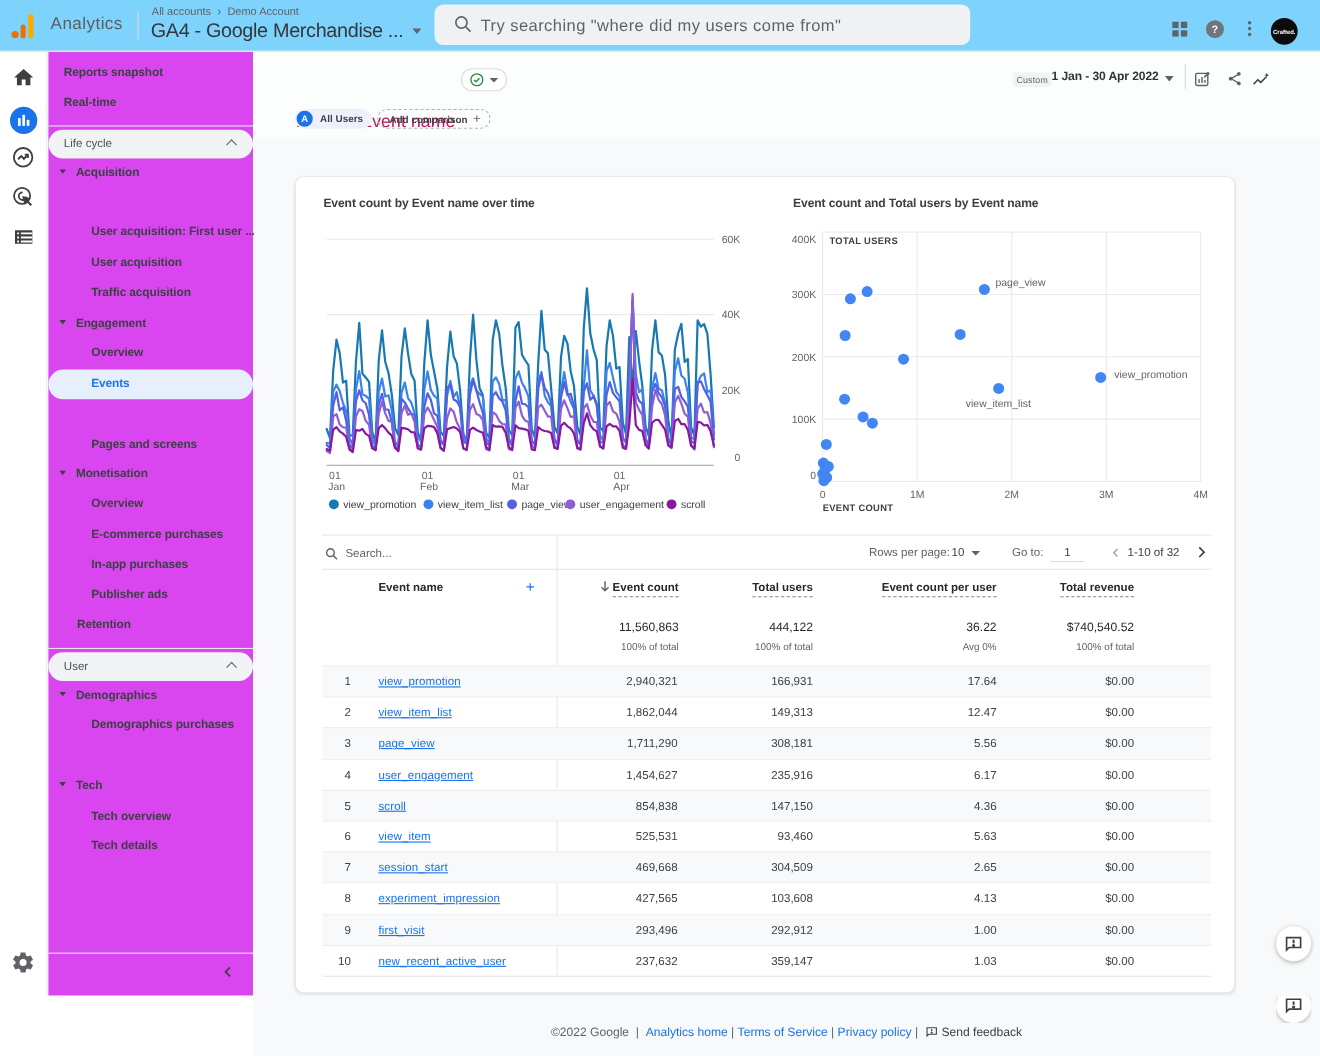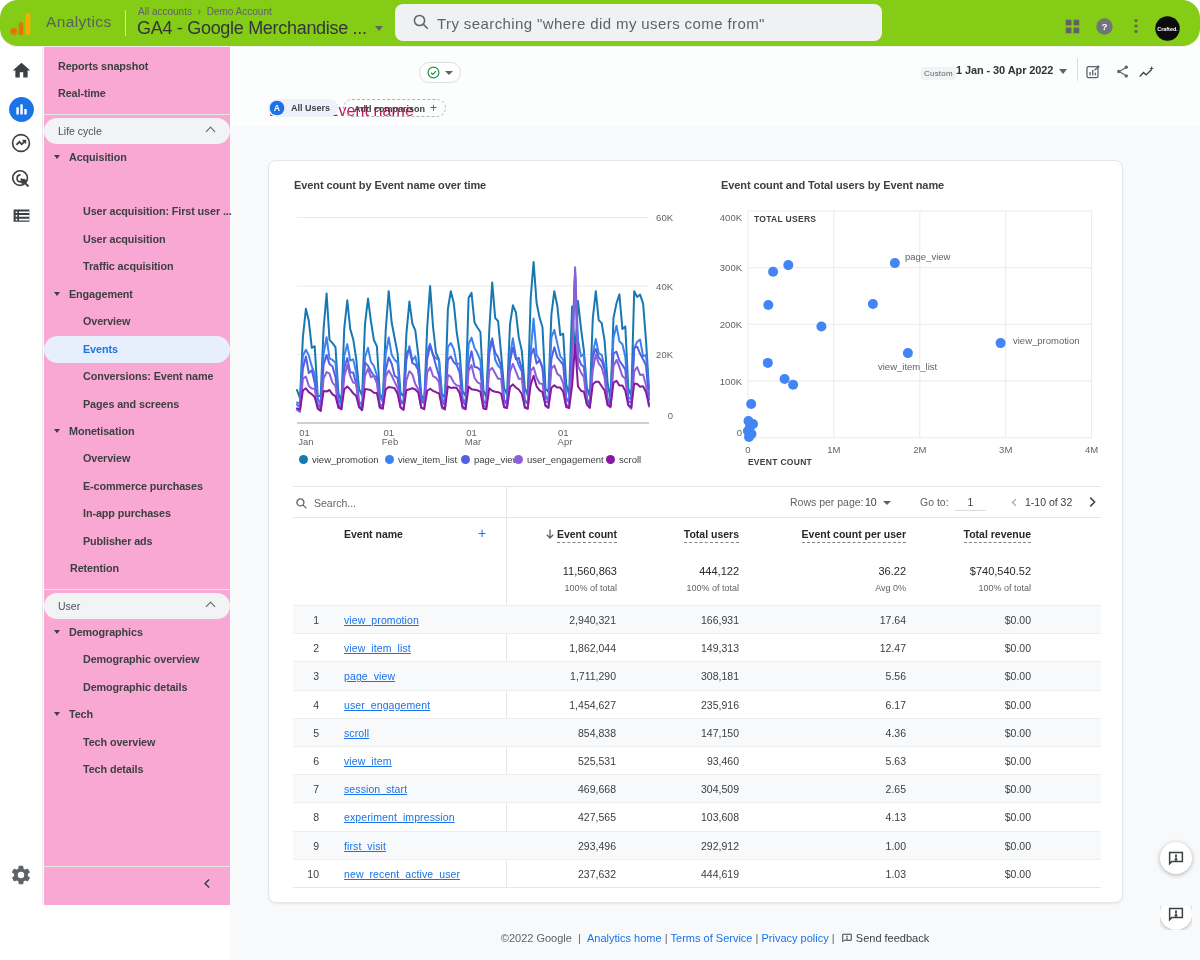--- a/index.html
+++ b/index.html
@@ -1,18 +1,18 @@
 <!DOCTYPE html>
 <html><head>
 <meta charset="utf-8">
 <style>
   * { margin:0; padding:0; box-sizing:border-box; }
   html,body { width:1200px; height:960px; }
   body { font-family:"Liberation Sans", sans-serif; background:#fff; position:relative; overflow:hidden; }
-  #header { position:absolute; left:0; top:0; width:1200px; height:47px; background:#84cc16; border-bottom:1px solid #efeff0; z-index:5;border-radius:18px; }
+  #header { position:absolute; left:0; top:0; width:1200px; height:47px; background:#7dd3fc; border-bottom:1px solid #efeff0; z-index:5; }
   .brand { position:absolute; left:46px; top:13px; font-size:15.5px; color:#5b5e63; letter-spacing:0.4px; }
   .hdr-div { position:absolute; left:125px; top:10px; width:1px; height:26px; background:#dadce0; }
   .crumb { position:absolute; left:138px; top:5px; font-size:10px; color:#5f6368; }
   .prop { position:absolute; left:137px; top:18px; font-size:18px; color:#35363a; letter-spacing:-0.3px;}
   .caret { display:inline-block; width:0; height:0; border-left:4.5px solid transparent; border-right:4.5px solid transparent; border-top:5px solid #5f6368; vertical-align:middle; }
   .searchbar { position:absolute; left:395px; top:4px; width:487px; height:37px; background:#f0f1f2; border-radius:8px; }
   .searchbar svg { position:absolute; left:17px; top:9px; }
   .searchbar span { position:absolute; left:42px; top:11px; font-size:15px; color:#5f6368; letter-spacing:0.4px;}
 </style>
 </head>
@@ -50,21 +50,21 @@
       <circle cx="12" cy="19.2" r="2.1"></circle>
   </svg>
   <svg style="position:absolute;left:1155px;top:16px" width="25" height="25" viewBox="0 0 25 25">
     <circle cx="12.5" cy="12.5" r="12.2" fill="#0c0c0d"></circle>
     <text x="12.5" y="14.8" font-size="5.4" font-weight="bold" fill="#fff" text-anchor="middle" font-family="Liberation Sans">Crafted.</text>
   </svg>
 </div>
 <style>
   #rail { position:absolute; left:0; top:47px; width:43px; height:858px; background:#fff; border-right:1px solid #e7e8ea; z-index:4; }
   .ricon { position:absolute; }
-  #drawer { position:absolute; left:44px; top:47px; width:186px; height:858px; background:#f9a8d4; z-index:3; }
+  #drawer { position:absolute; left:44px; top:47px; width:186px; height:858px; background:#d946ef; z-index:3; }
   .nav-item { position:absolute; left:0; width:186px; height:27px; line-height:27px; font-size:10.8px; color:#3c4043; font-weight:bold; letter-spacing:-0.1px; white-space:nowrap; }
   .nav-item.l0 { padding-left:14px; }
   .nav-item.l1 { padding-left:26px; }
   .nav-item.l2 { padding-left:39px; }
   .nav-item .tri { display:inline-block; width:0; height:0; border-left:3.5px solid transparent; border-right:3.5px solid transparent; border-top:4.5px solid #3c4043; margin-right:9px; margin-left:-16px; vertical-align:middle; margin-bottom:2px;}
   .nav-hdr { position:absolute; left:0; width:186px; height:26px; line-height:26px; font-size:10.5px; color:#4d5156; padding-left:14px; background:#f1f3f4; border-radius:13px; white-space:nowrap;}
   .nav-hdr .chev { position:absolute; right:16px; top:10px; width:7px; height:7px; border-left:1.6px solid #5f6368; border-top:1.6px solid #5f6368; transform:rotate(45deg); }
   .nav-sel { background:#e7effd; border-radius:13.5px; color:#1a73e8; }
   .nav-div { position:absolute; left:0px; width:186px; height:1px; background:#e3e5e8; }
 </style>
@@ -103,33 +103,31 @@
   <div class="nav-item l0" style="top:33px">Real-time</div>
   <div class="nav-div" style="top:67px"></div>
   <div class="nav-hdr" style="top:71px">Life cycle<span class="chev"></span></div>
   <div class="nav-item l1" style="top:97px"><span class="tri"></span>Acquisition</div>
   <div class="nav-item l2" style="top:151px">User acquisition: First user ...</div>
   <div class="nav-item l2" style="top:179px">User acquisition</div>
   <div class="nav-item l2" style="top:206px">Traffic acquisition</div>
   <div class="nav-item l1" style="top:234px"><span class="tri"></span>Engagement</div>
   <div class="nav-item l2" style="top:261px">Overview</div>
   <div class="nav-item l2 nav-sel" style="top:289px">Events</div>
-  <div class="nav-item l2" style="top:316px">Conversions: Event name</div>
   <div class="nav-item l2" style="top:344px">Pages and screens</div>
   <div class="nav-item l1" style="top:371px"><span class="tri"></span>Monetisation</div>
   <div class="nav-item l2" style="top:398px">Overview</div>
   <div class="nav-item l2" style="top:426px">E-commerce purchases</div>
   <div class="nav-item l2" style="top:453px">In-app purchases</div>
   <div class="nav-item l2" style="top:481px">Publisher ads</div>
   <div class="nav-item l1" style="top:508px">Retention</div>
   <div class="nav-div" style="top:542px"></div>
   <div class="nav-hdr" style="top:546px">User<span class="chev"></span></div>
   <div class="nav-item l1" style="top:572px"><span class="tri"></span>Demographics</div>
-  <div class="nav-item l2" style="top:599px">Demographic overview</div>
-  <div class="nav-item l2" style="top:627px">Demographic details</div>
+  <div class="nav-item l2" style="top:599px">Demographics purchases</div>
   <div class="nav-item l1" style="top:654px"><span class="tri"></span>Tech</div>
   <div class="nav-item l2" style="top:682px">Tech overview</div>
   <div class="nav-item l2" style="top:709px">Tech details</div>
   <div class="nav-div" style="top:819px"></div>
   <svg style="position:absolute; left:157px; top:830px" width="13" height="13" viewBox="0 0 24 24" fill="none" stroke="#3c4043" stroke-width="2.8">
       <path d="M15 4.5 L7.5 12 L15 19.5"></path>
     </svg>
 </div>
 <style>
   #main { position:absolute; left:230px; top:47px; width:970px; height:913px; background:#f8f9fa; }
@@ -391,21 +389,21 @@
         <div class="tname">first_visit</div>
 <div class="tcell c1">293,496</div>
         <div class="tcell c2">292,912</div>
 <div class="tcell c3">1.00</div>
         <div class="tcell c4">$0.00</div>
       </div>
 <div class="trow " style="top:697.8px">
 <div class="tnum">10</div>
         <div class="tname">new_recent_active_user</div>
 <div class="tcell c1">237,632</div>
-        <div class="tcell c2">444,619</div>
+        <div class="tcell c2">359,147</div>
 <div class="tcell c3">1.03</div>
         <div class="tcell c4">$0.00</div>
       </div>
 <div class="tline" style="left:24px;top:726px;width:808px;height:1px"></div>
 </div>
 <div id="footer">©2022 Google&nbsp; | &nbsp;<a>Analytics home</a>&nbsp;|&nbsp;<a>Terms of Service</a>&nbsp;|&nbsp;<a>Privacy policy</a>&nbsp;|&nbsp;
 <svg style="vertical-align:-2px" width="12" height="12" viewBox="0 0 24 24" fill="none" stroke="#3c4043" stroke-width="2">
         <path d="M3.5 4.5h17v12h-14l-3 3z"></path>
         <line x1="12" y1="7.5" x2="12" y2="11" stroke-width="2.4"></line>
         <circle cx="12" cy="13.8" r="0.8" fill="#3c4043"></circle>

